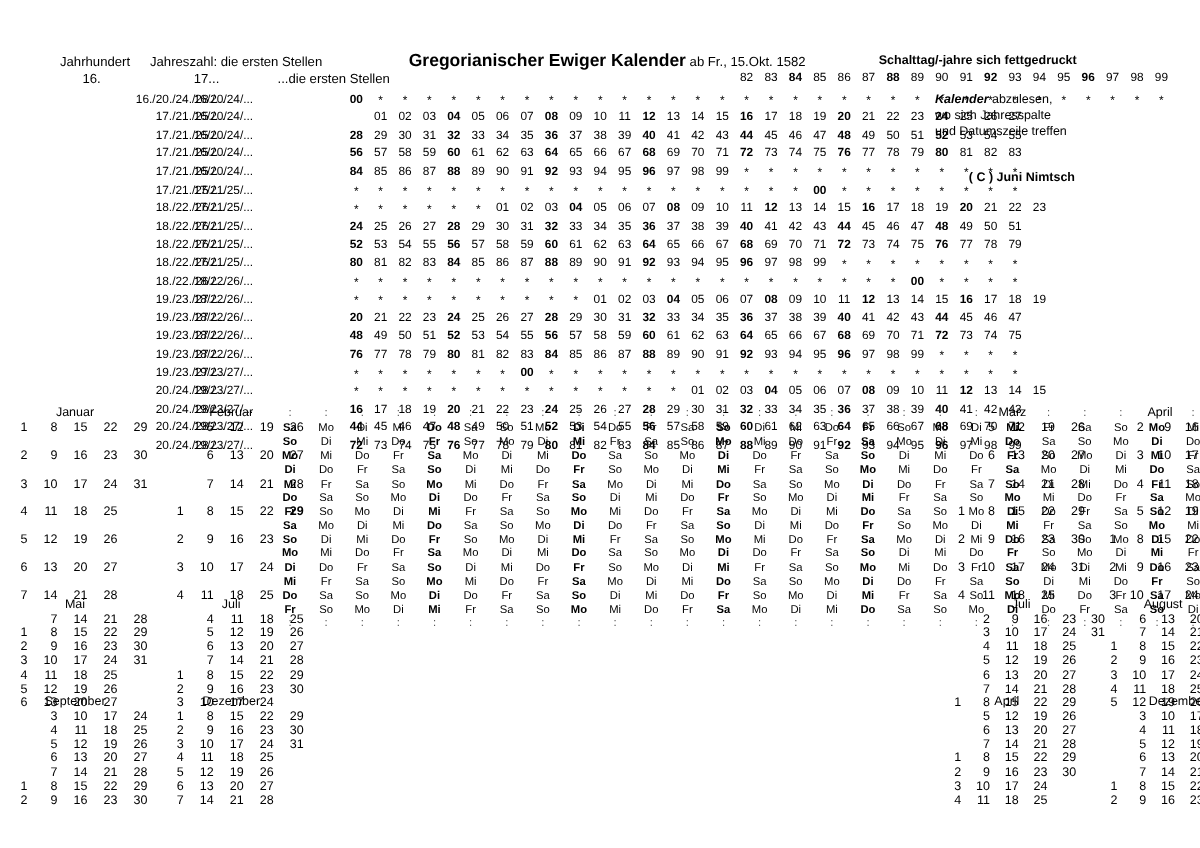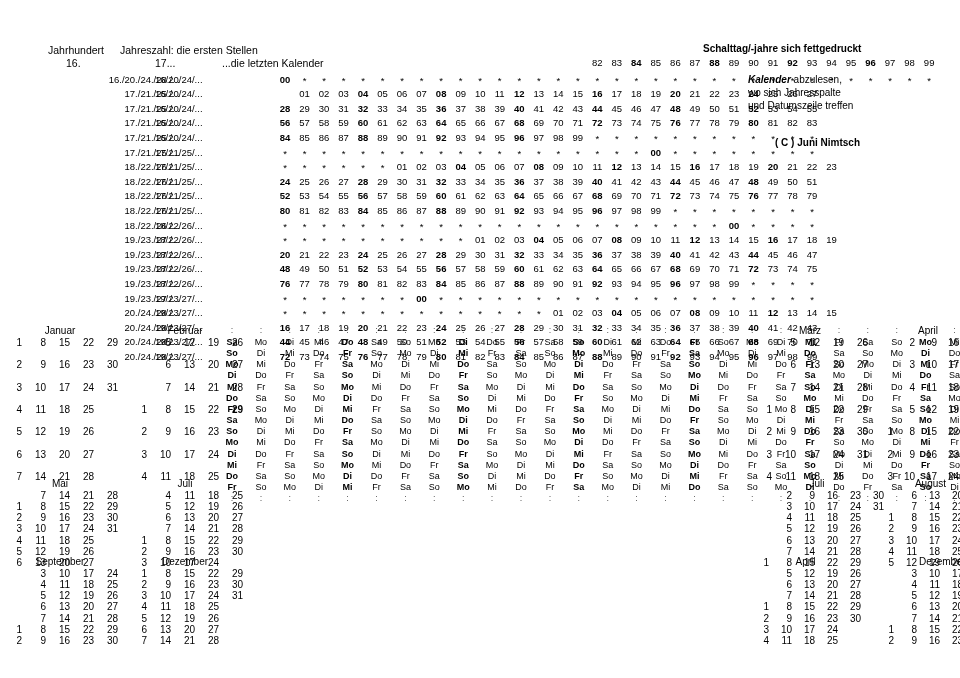--- a/index.html
+++ b/index.html
@@ -41,22 +41,25 @@
 </style>
 </head>
 <body>
 
 <div id="root">
 
   <div class="abs hdr-label" style="left:48px;top:44px;">Jahrhundert</div>
   <div class="abs hdr-label" style="left:120px;top:44px;">Jahreszahl: die ersten Stellen</div>
   <div class="abs hdr-label" style="left:66px;top:57px;">16.</div>
   <div class="abs hdr-label" style="left:155px;top:57px;">17...</div>
-  <div class="abs hdr-label" style="left:222px;top:57px;">...die letzten Kalender</div>
+  <div class="abs hdr-label" style="left:222px;top:57px;">...die ersten Stellen</div>
 
+  <div class="abs title" style="left:327px;top:40px;">
+    <span>Gregorianischer Ewiger Kalender</span><span class="title-sub"> ab Fr., 15.Okt. 1582</span>
+  </div>
 
   <div class="abs bold-note" style="left:703px;top:43px;">Schalttag/-jahre sich fettgedruckt</div>
 
   <div class="abs note" style="left:748px;top:74px;"><b>Kalender</b><span> abzulesen,</span></div>
   <div class="abs note" style="left:748px;top:87px;">wo sich Jahresspalte</div>
   <div class="abs note" style="left:748px;top:100px;">und Datumszeile treffen</div>
   <div class="abs copy" style="left:775px;top:137px;">( C ) Juni Nimtsch</div>
 
   <div id="year-table">
       <div class="abs hdrcell" style="left: 587.82px; top: 57px;">82</div>

